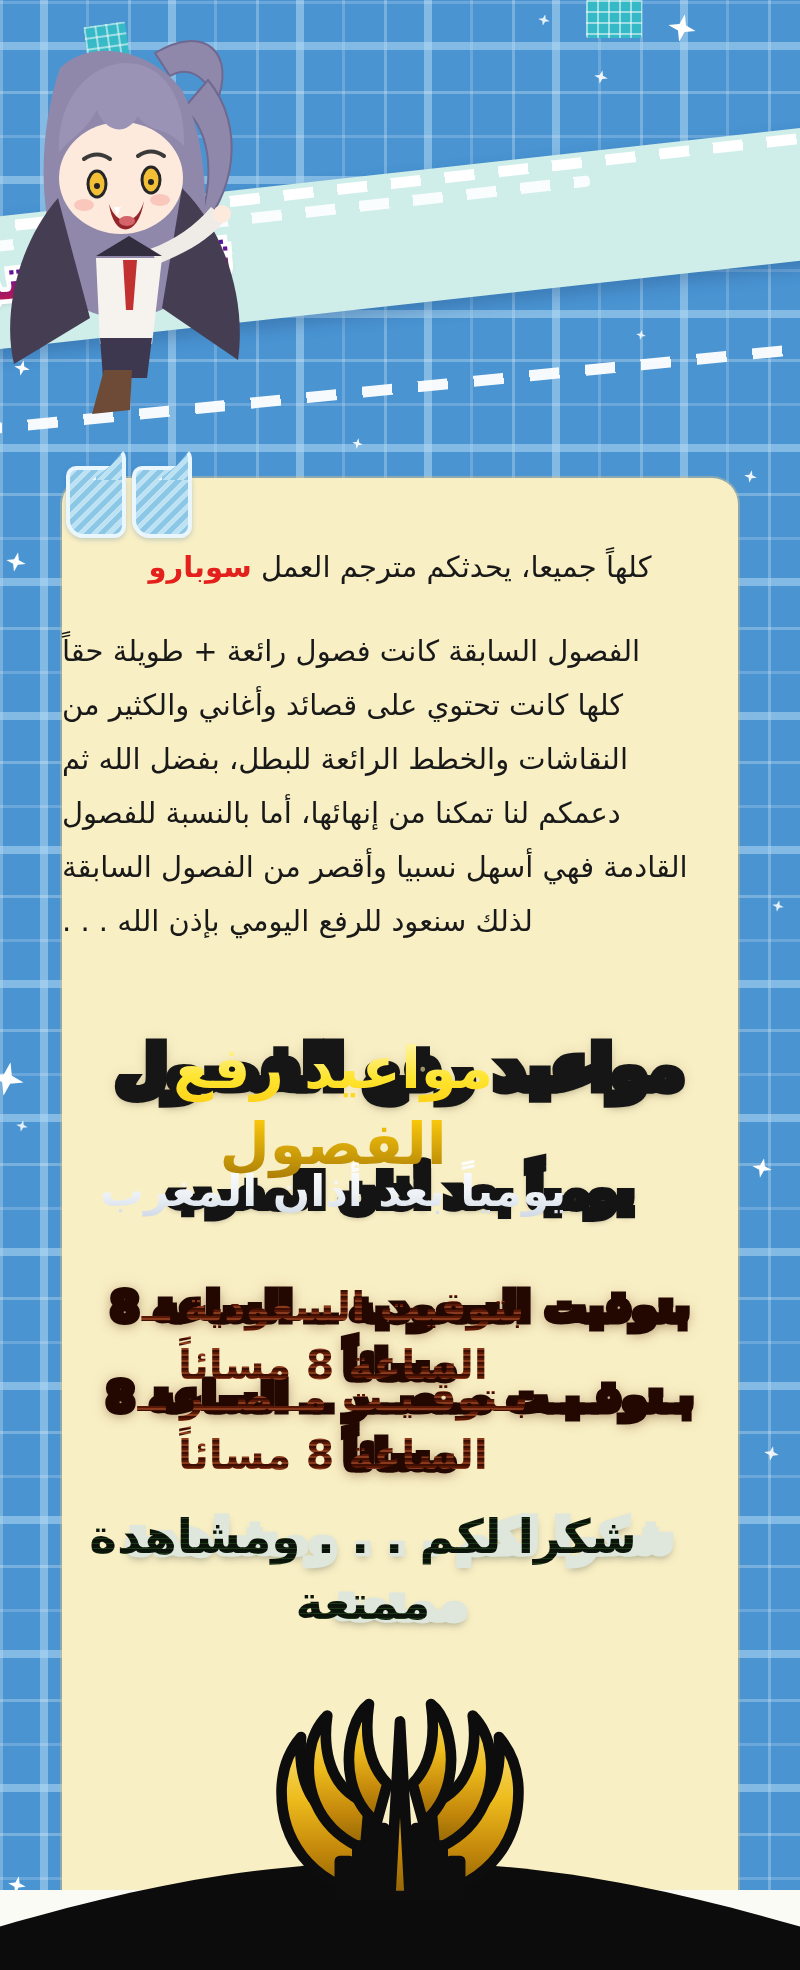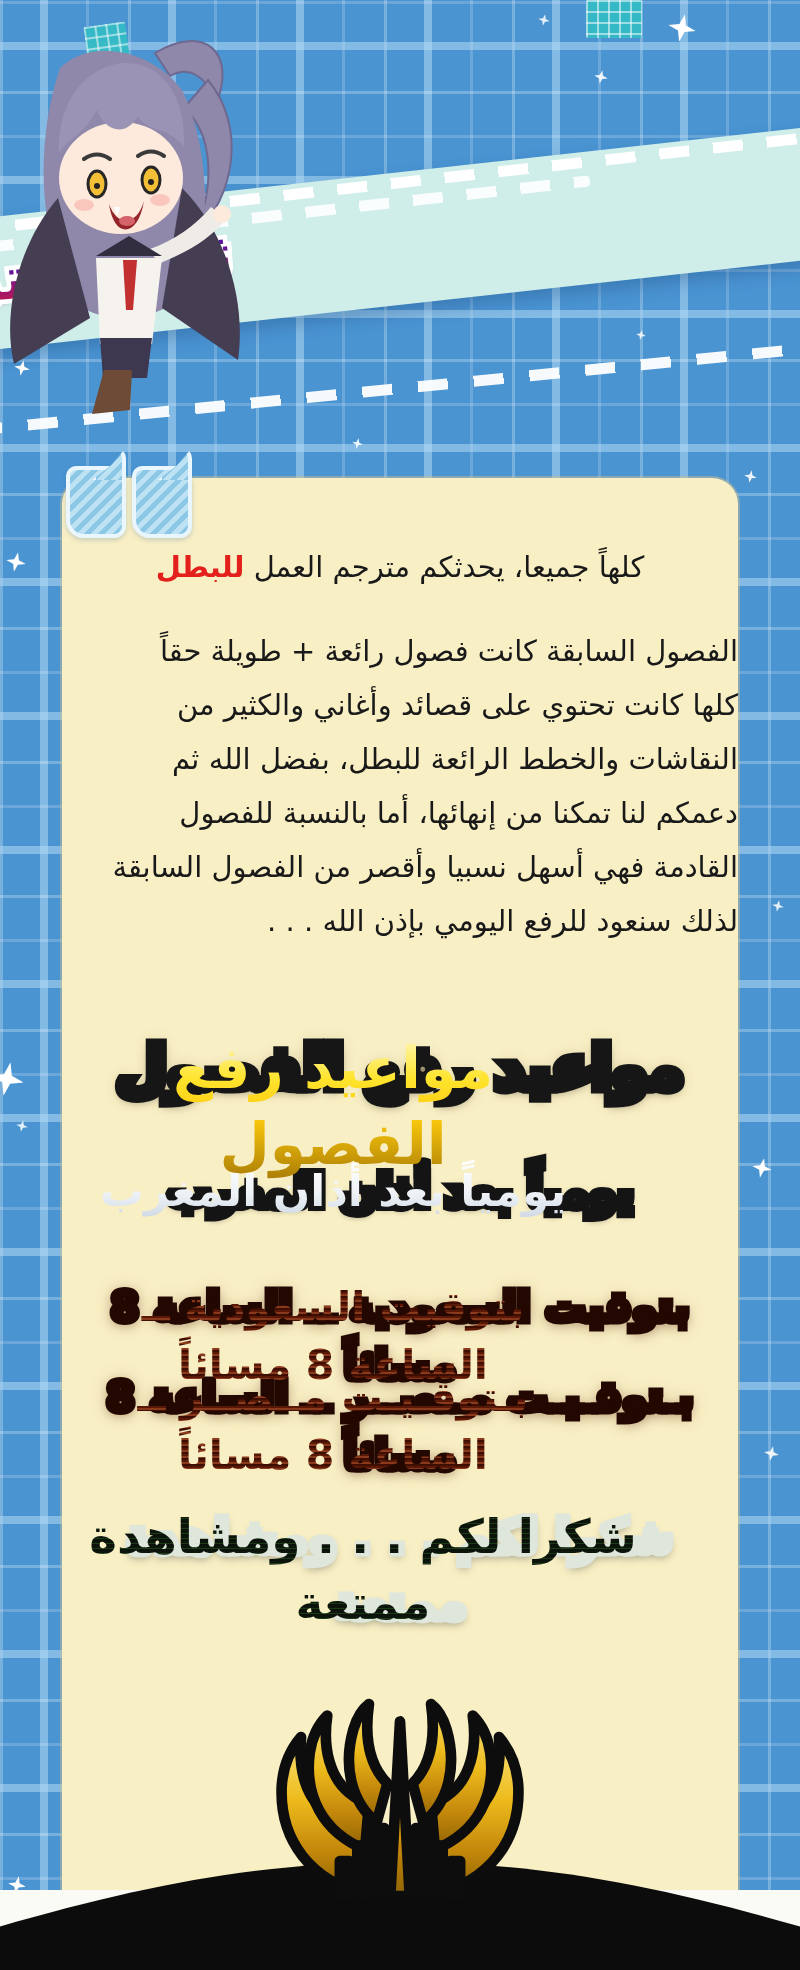--- a/index.html
+++ b/index.html
@@ -74,21 +74,21 @@
     clip-path:polygon(100% 0,100% 100%,0 100%,55% 55%);
     border-radius:0 10px 0 0;
   }
   
   .greeting{
     position:absolute;left:0;top:72px;width:100%;text-align:center;direction:rtl;
     font-size:29px;color:#191919;font-weight:500;
   }
   .greeting .red{color:#e3201b;font-weight:bold;}
   .paragraph{
-    position:absolute;left:0;top:146px;width:100%;text-align:right;direction:rtl;
+    position:absolute;left:0;top:146px;width:100%;text-align:left;direction:rtl;
     font-size:29px;line-height:54px;color:#191919;white-space:pre-line;
   }
   
   .shift-c{position:absolute;left:0;width:100%;padding:0 150px 0 16px;box-sizing:border-box;text-align:center;direction:rtl;}
   .shift-thanks{padding:0 90px 0 16px;}
   .gold-head{top:552px;font-size:58px;line-height:76px;font-weight:bold;}
   .gold-head .t-back{color:#161616;-webkit-text-stroke:11px #161616;text-shadow:0 0 16px rgba(70,55,0,.4),0 4px 8px rgba(0,0,0,.35);}
   .gold-head .t-front{background-image:linear-gradient(180deg,#fff9c9 0%,#ffe42d 32%,#fbc90d 58%,#a87a06 100%);}
   .white-sub{top:682px;font-size:44px;line-height:62px;font-weight:bold;}
   .white-sub .t-back{color:#141414;-webkit-text-stroke:10px #141414;text-shadow:0 0 10px rgba(0,0,0,.35),0 4px 6px rgba(0,0,0,.3);}
@@ -172,21 +172,21 @@
   <ellipse cx="84" cy="197" rx="10" ry="6" fill="#f6b8ad" opacity=".7"></ellipse>
   <ellipse cx="160" cy="192" rx="10" ry="6" fill="#f6b8ad" opacity=".7"></ellipse>
 
   <path d="M109,196 C117,219 137,218 144,193 C138,230 114,231 109,196 Z" fill="#94262b"></path>
   <ellipse cx="127" cy="213" rx="8" ry="5" fill="#d4646a"></ellipse>
   <path d="M114,199 L121,199 L117,208 Z" fill="#ffffff"></path>
 </svg>
 
 <div class="panel" dir="rtl">
   <div class="greeting">
-    <span>كلهاً جميعا، يحدثكم مترجم العمل </span><span class="red">للبطل</span>
+    <span>كلهاً جميعا، يحدثكم مترجم العمل </span><span class="red">سوبارو</span>
   </div>
 
   <div class="paragraph">الفصول السابقة كانت فصول رائعة + طويلة حقاً
 كلها كانت تحتوي على قصائد وأغاني والكثير من
 النقاشات والخطط الرائعة للبطل، بفضل الله ثم
 دعمكم لنا تمكنا من إنهائها، أما بالنسبة للفصول
 القادمة فهي أسهل نسبيا وأقصر من الفصول السابقة
 لذلك سنعود للرفع اليومي بإذن الله . . .</div>
 
   <div class="shift-c stack gold-head">

